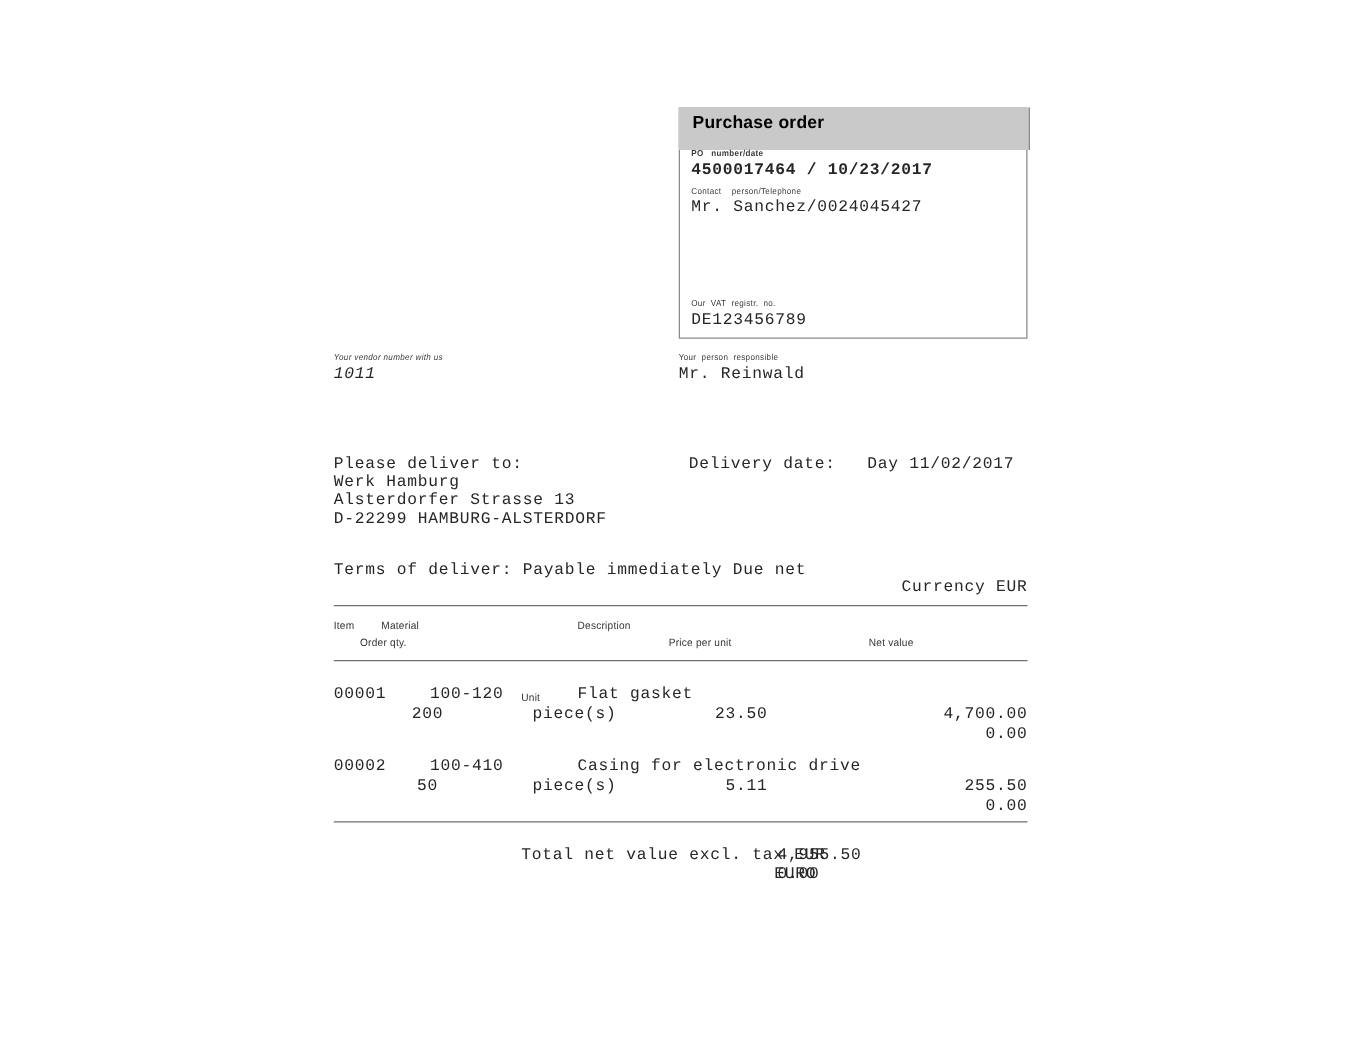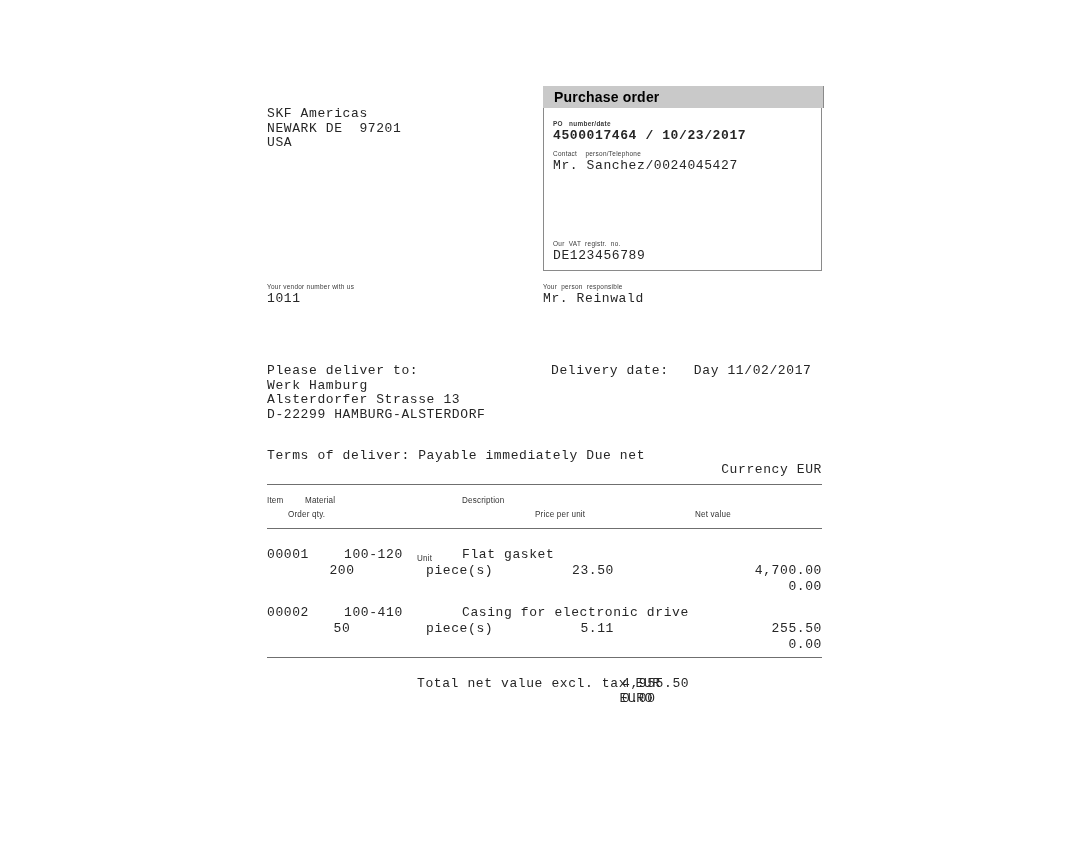--- a/index.html
+++ b/index.html
@@ -68,42 +68,42 @@
     height: 185px;
     border: 1px solid #8a8a8a;
     box-sizing: border-box;
     background: #ffffff;
   }
   #po-title-bar {
     position: absolute;
     left: -1px;
     top: -1px;
     width: 281px;
-    height: 22px;
+    height: 34px;
     background: #c9c9c9;
     box-sizing: border-box;
     border-left: 1px solid #c9c9c9;
     border-right: 1px solid #8a8a8a;
   }
   #po-title {
     position: absolute;
     left: 10px;
     top: 3px;
     font-family: "Liberation Sans", "DejaVu Sans", sans-serif;
     font-size: 14px;
     font-weight: bold;
     letter-spacing: 0.2px;
     color: #000000;
     white-space: pre;
   }
   .po-field { position: absolute; left: 9px; }
   .po-field .smalllabel { margin-bottom: 1px; }
 
   
-  #vendor-block { left: 267px; top: 282px; }
+  #vendor-block { left: 267px; top: 282px; font-style: italic; }
   #responsible-block { left: 543px; top: 282px; }
   .field-label { margin-bottom: 1px; }
 
   
   #deliver-to-block { left: 267px; top: 364px; }
   #delivery-date-block { left: 551px; top: 364px; }
 
   
   #terms-block { left: 267px; top: 449px; }
   #currency-block {
@@ -202,25 +202,20 @@
     left: 355px;
     width: 200px;
     text-align: left;
   }
 </style>
 </head>
 <body>
 
 <div class="page">
 
-  <div class="abs" id="sender-address">
-    <div class="mono">SKF Americas</div>
-    <div class="mono">NEWARK DE  97201</div>
-    <div class="mono">USA</div>
-  </div>
 
   <div class="abs" id="po-box">
     <div id="po-title-bar">
       <span id="po-title">Purchase order</span>
     </div>
 
     <div class="po-field" style="top:32px;font-weight:bold;">
       <div class="smalllabel">PO   number/date</div>
       <div class="mono">4500017464 / 10/23/2017</div>
     </div>

